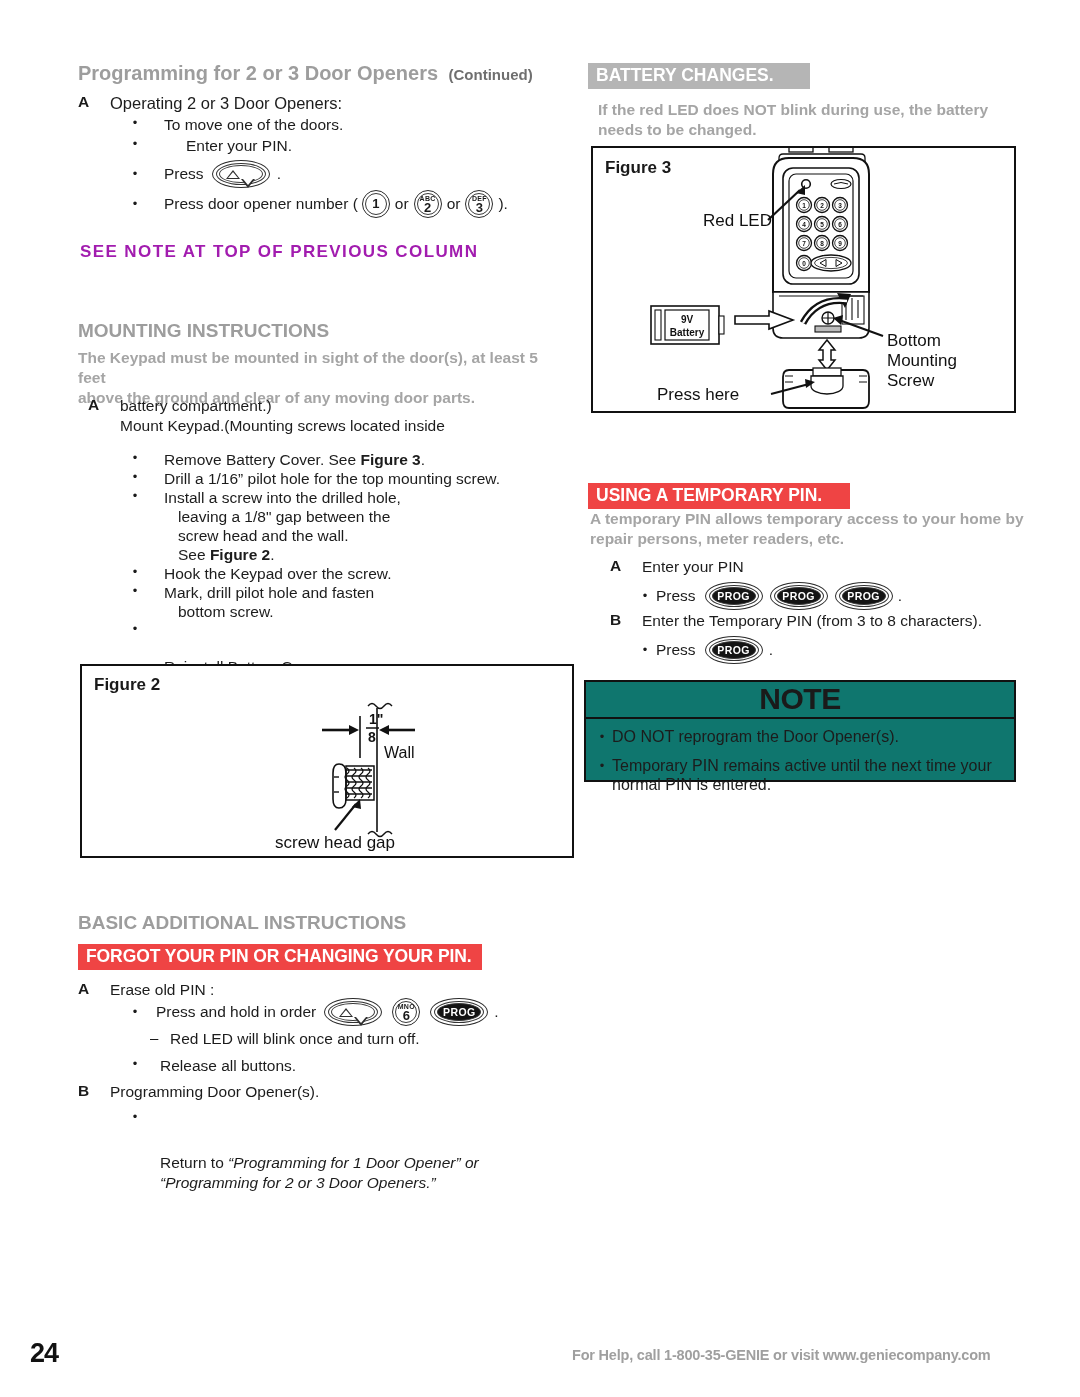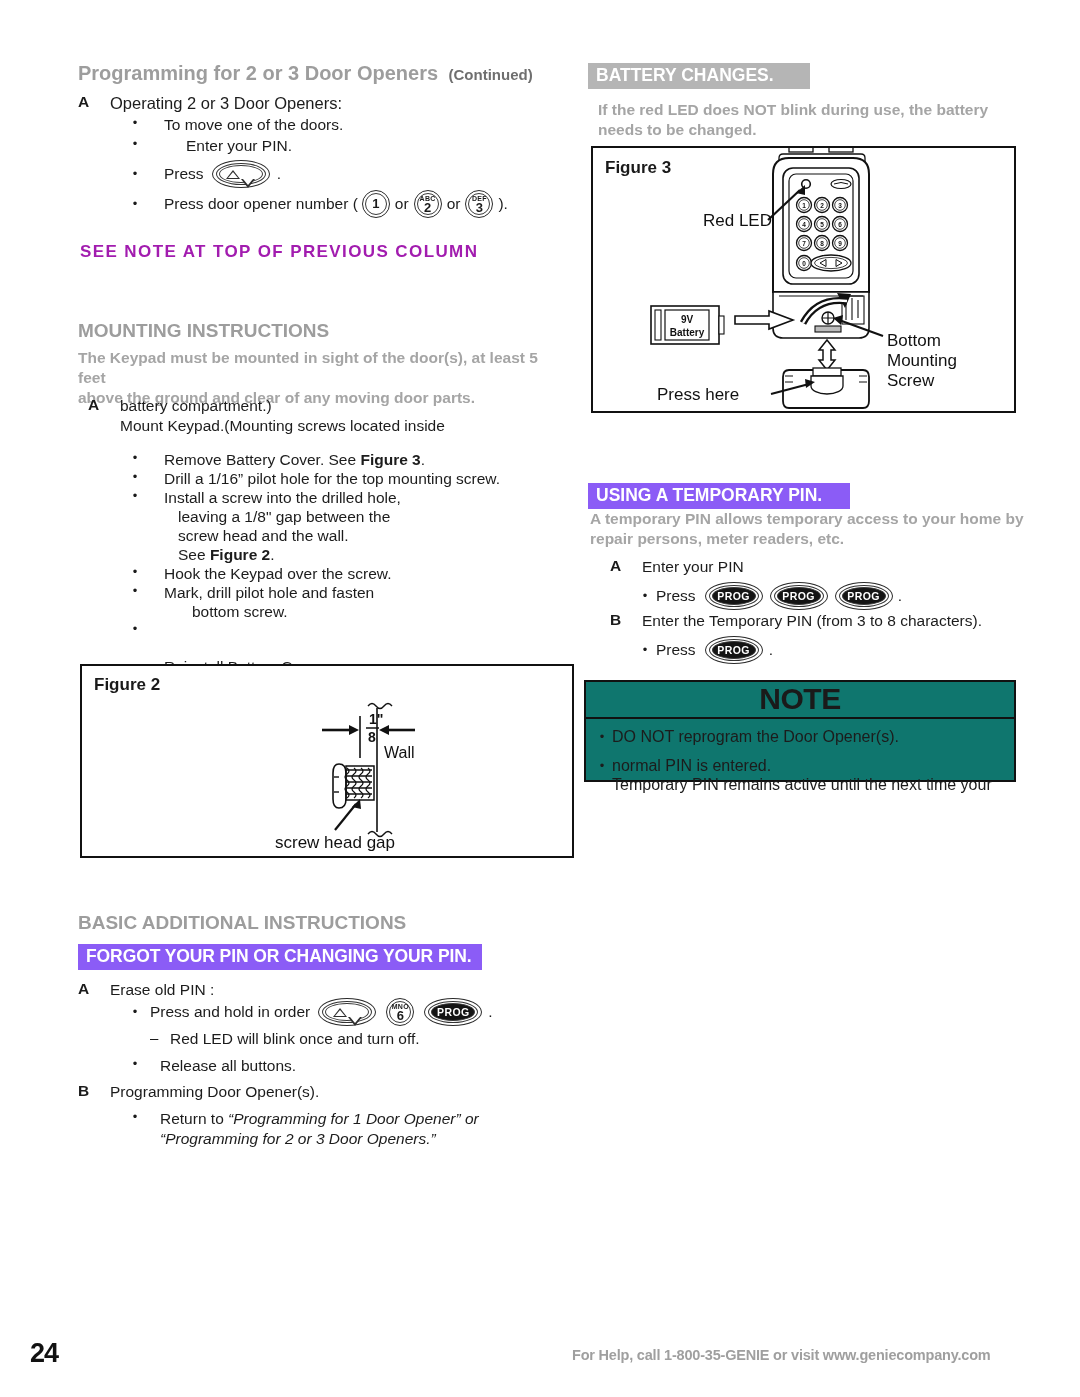--- a/index.html
+++ b/index.html
@@ -32,21 +32,21 @@
   .letter{font-weight:bold;font-size:15.5px;}
   .bold{font-weight:bold;}
   .ital{font-style:italic;}
 
   .row{display:flex;align-items:flex-start;}
   .bul{width:14px;flex:0 0 14px;text-align:center;font-size:13px;line-height:1.25;}
   .dash{width:16px;flex:0 0 16px;text-align:left;font-size:15px;}
 
   
   .bar{
-    background:#8b5cf6;color:#ffffff;font-weight:bold;
+    background:#ef4444;color:#ffffff;font-weight:bold;
     display:inline-block;padding:2px 10px 3px 8px;
     font-size:17px;letter-spacing:0px;white-space:nowrap;
   }
   .bar-faded{background:#b5b5b5;}
   
   .key-round{
     display:inline-block;vertical-align:-8px;position:relative;
     width:28px;height:28px;
   }
   .key-round .r1{position:absolute;inset:0;border:1.6px solid #2b2b2b;border-radius:50%;}
@@ -213,21 +213,21 @@
     <span>See </span><span class="bold">Figure 2</span><span>.</span>
   </div>
   <div class="col row" style="left:128px;top:564px;width:470px;">
     <span class="bul">•</span>
     <span class="body" style="margin-left:22px;">Hook the Keypad over the screw.</span>
   </div>
   <div class="col row" style="left:128px;top:583px;width:470px;">
     <span class="bul">•</span>
     <span class="body" style="margin-left:22px;">Mark, drill pilot hole and fasten</span>
   </div>
-  <div class="col body" style="left:192px;top:602px;width:420px;">bottom screw.</div>
+  <div class="col body" style="left:178px;top:602px;width:420px;">bottom screw.</div>
   <div class="col row" style="left:128px;top:621px;width:470px;">
     <span class="bul">•</span>
     <span class="body" style="margin-left:22px;margin-top:36px;">Reinstall Battery Cover.</span>
   </div>
 
   <div class="figbox" style="left:80px;top:664px;width:494px;height:194px;">
     <div style="position:absolute;left:12px;top:9px;font-size:17px;font-weight:bold;">Figure 2</div>
 
     <svg width="300" height="175" viewBox="0 0 300 175" style="position:absolute;left:145px;top:14px;">
 
@@ -275,21 +275,21 @@
     <span class="bar" style="font-size:17.5px;letter-spacing:-0.1px;">FORGOT YOUR PIN OR CHANGING YOUR PIN.</span>
   </div>
 
   <div class="col row" style="left:78px;top:980px;width:470px;">
     <span class="letter" style="flex:0 0 32px;">A</span>
     <span class="body">Erase old PIN :</span>
   </div>
 
   <div class="col row" style="left:128px;top:998px;width:470px;align-items:center;">
     <span class="bul">•</span>
-    <span class="body" style="margin-left:8px;">Press and hold in order</span>
+    <span class="body" style="margin-left:14px;">Press and hold in order</span>
     <span class="key-wide" style="margin-left:8px;">
       <span class="o1"></span>
         <span class="o2"></span>
         <span class="o3"></span>
       <span class="arrows">
           <span class="tri-up"></span>
           <span class="tri-dn"></span>
         </span>
     </span>
     <span class="key-round" style="margin-left:10px;">
@@ -319,21 +319,21 @@
   </div>
 
   <div class="col row" style="left:78px;top:1082px;width:470px;">
     <span class="letter" style="flex:0 0 32px;">B</span>
     <span class="body">Programming Door Opener(s).</span>
   </div>
 
   <div class="col row" style="left:128px;top:1109px;width:470px;">
     <span class="bul">•</span>
     <span style="margin-left:18px;">
-      <span class="body" style="display:block;">
+      <span class="body" style="display:block;margin-top:44px;">
         <span>Return to </span><span class="ital">“Programming for 1 Door Opener” or</span>
       </span>
       <span class="body ital" style="display:block;">“Programming for 2 or 3 Door Openers.”</span>
     </span>
   </div>
 
   <div class="col" style="left:588px;top:63px;">
     <span class="bar bar-faded" style="font-size:17.5px;padding-right:36px;">BATTERY CHANGES.</span>
   </div>
   <div class="col" style="left:598px;top:100px;width:420px;">
@@ -507,22 +507,22 @@
   <div class="notebox" style="left:584px;top:680px;width:432px;height:102px;">
     <div class="note-title">NOTE</div>
     <div style="padding:8px 10px 0 6px;">
       <div class="note-item">
         <span class="b">•</span>
         <span>DO NOT reprogram the Door Opener(s).</span>
       </div>
       <div class="note-item" style="margin-top:9px;">
         <span class="b">•</span>
         <span>
+          <span style="display:block;">Temporary PIN remains active until  the next time your</span>
           <span style="display:block;">normal PIN is entered.</span>
-          <span style="display:block;">Temporary PIN remains active until  the next time your</span>
         </span>
       </div>
     </div>
   </div>
 
   <div class="pagenum">24</div>
   <div class="footnote">For Help, call 1-800-35-GENIE or visit www.geniecompany.com</div>
 
 </div>
 

